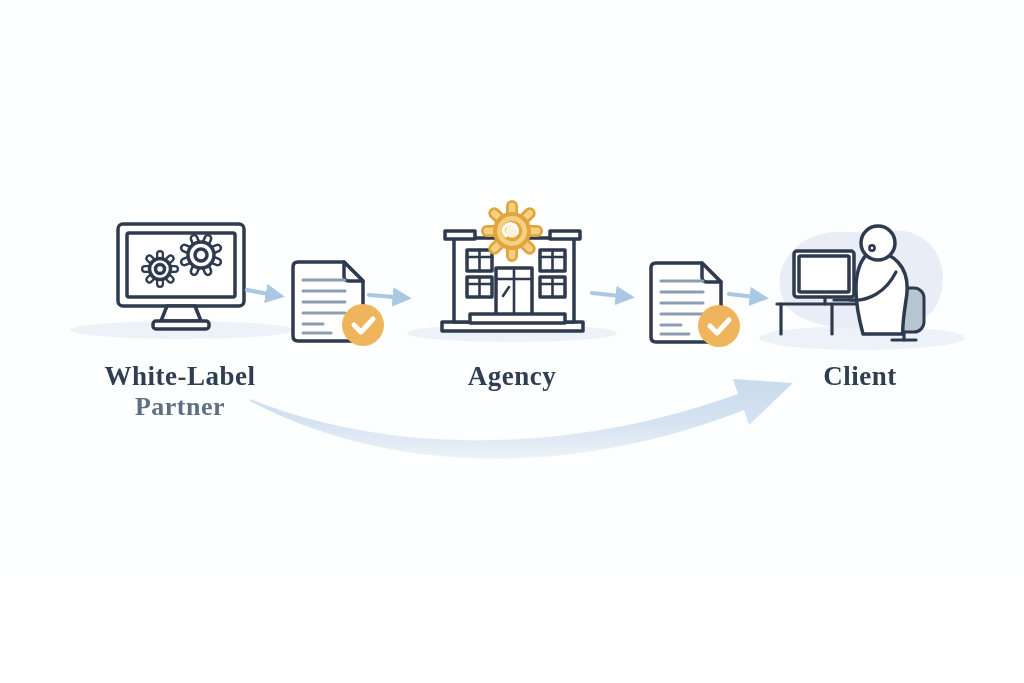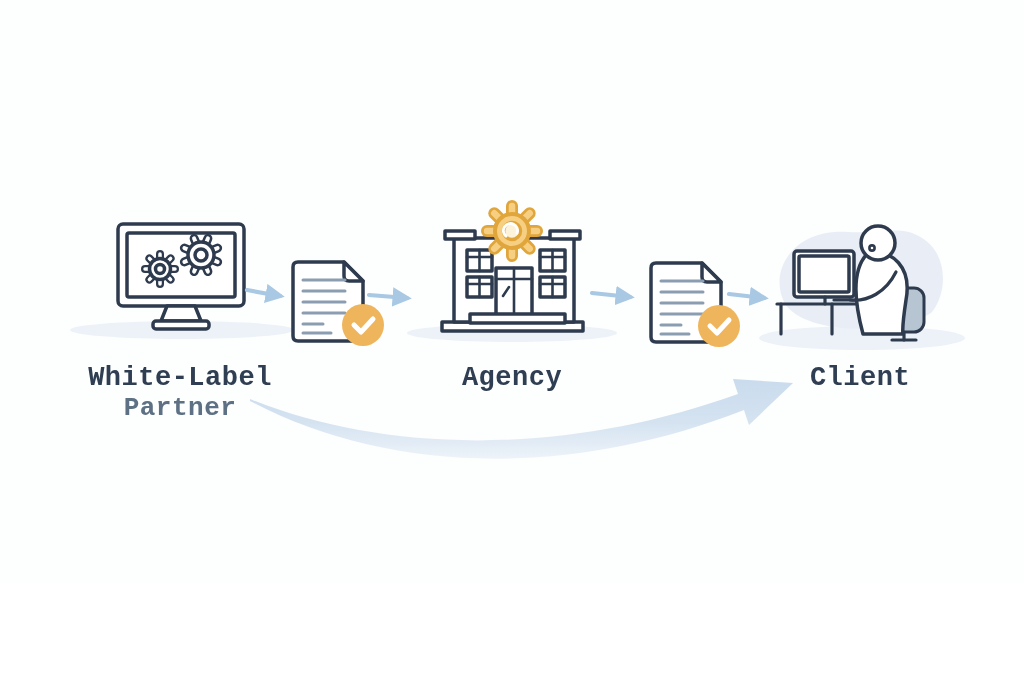--- a/index.html
+++ b/index.html
@@ -1,17 +1,17 @@
 <!DOCTYPE html>
 <html><head>
 <meta charset="utf-8">
 <style>
   html,body{margin:0;padding:0;background:#ffffff;}
   .canvas{position:relative;width:1024px;height:583px;background:#fdfefe;overflow:hidden;
-          font-family:Liberation Mono, monospace;}
+          font-family:Liberation Serif, serif;}
   svg{display:block;}
   .lbl{font-size:27px;font-weight:600;letter-spacing:.5px;}
   .lbl-sub{font-size:26px;font-weight:600;letter-spacing:.5px;}
   .ln{fill:#ffffff;stroke:#2e3b4e;stroke-width:3.5;stroke-linejoin:round;}
   .ln-thin{fill:none;stroke:#2e3b4e;stroke-width:2.6;stroke-linejoin:round;stroke-linecap:round;}
   .ln-o{fill:none;stroke:#2e3b4e;stroke-width:3.2;stroke-linejoin:round;stroke-linecap:round;}
   .docline{stroke:#8b9db1;stroke-width:3;stroke-linecap:round;}
   .arrow{stroke:#a9c8e4;stroke-width:4.2;stroke-linecap:round;fill:none;}
   .shadow{fill:#edf2f8;}
 </style>

